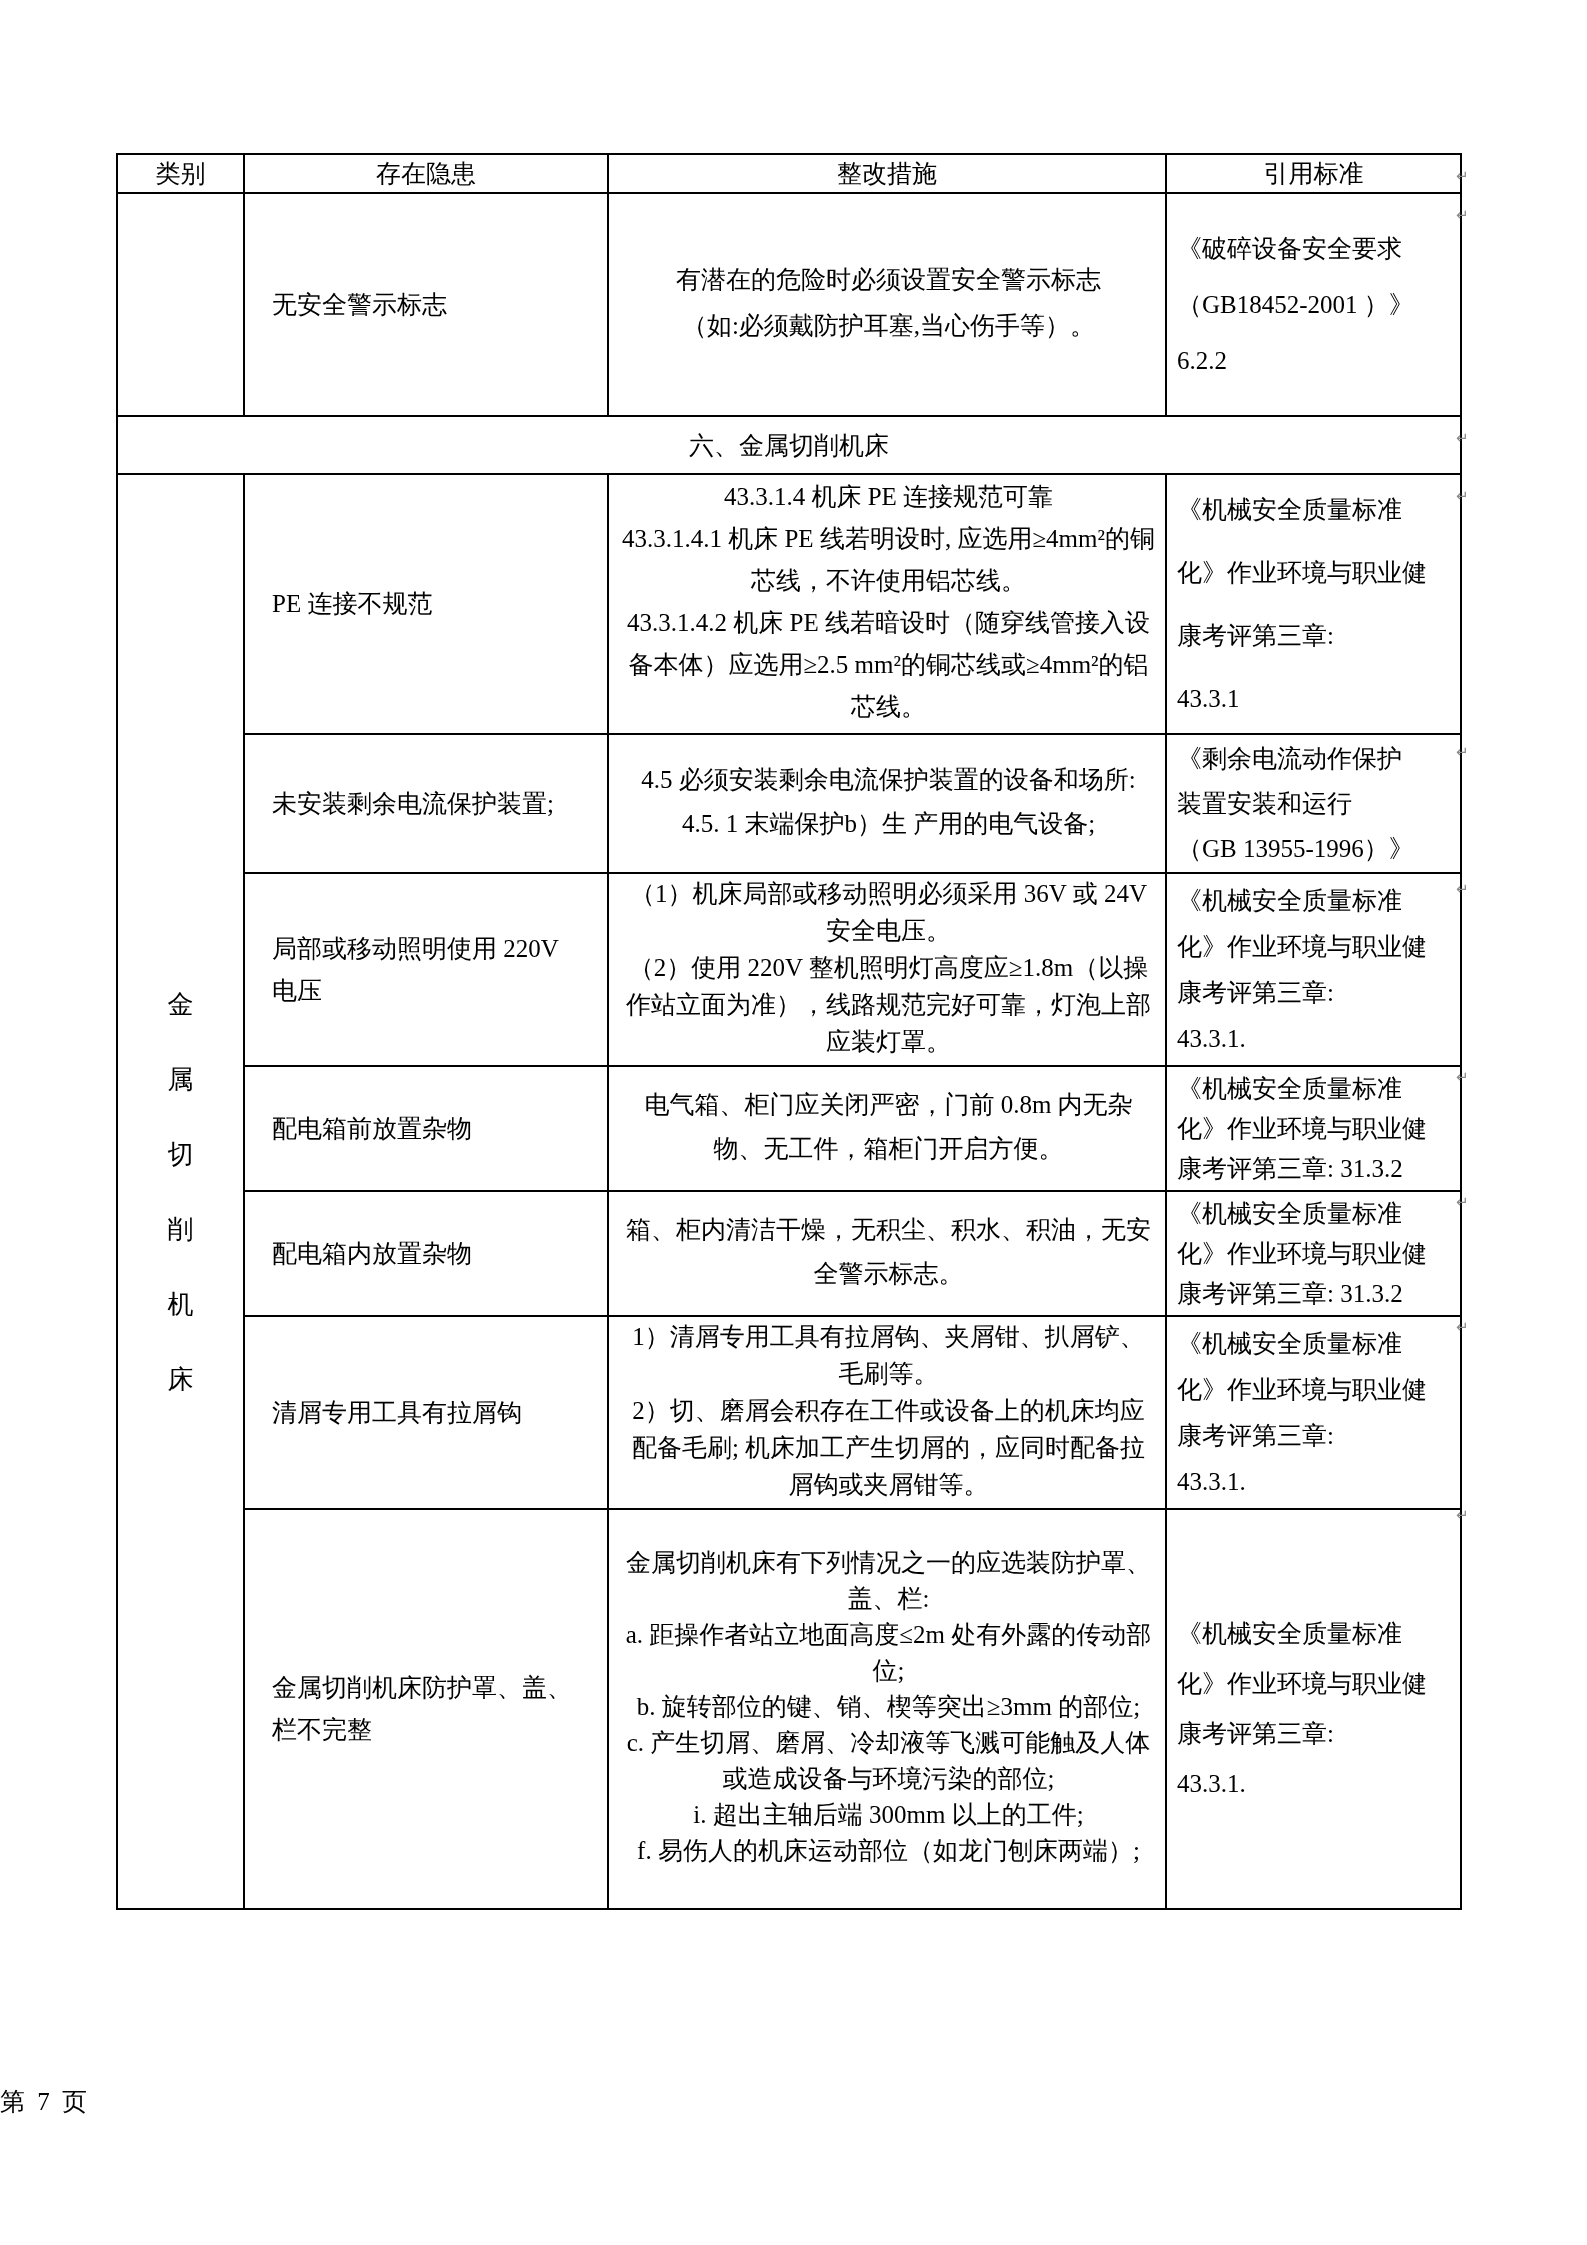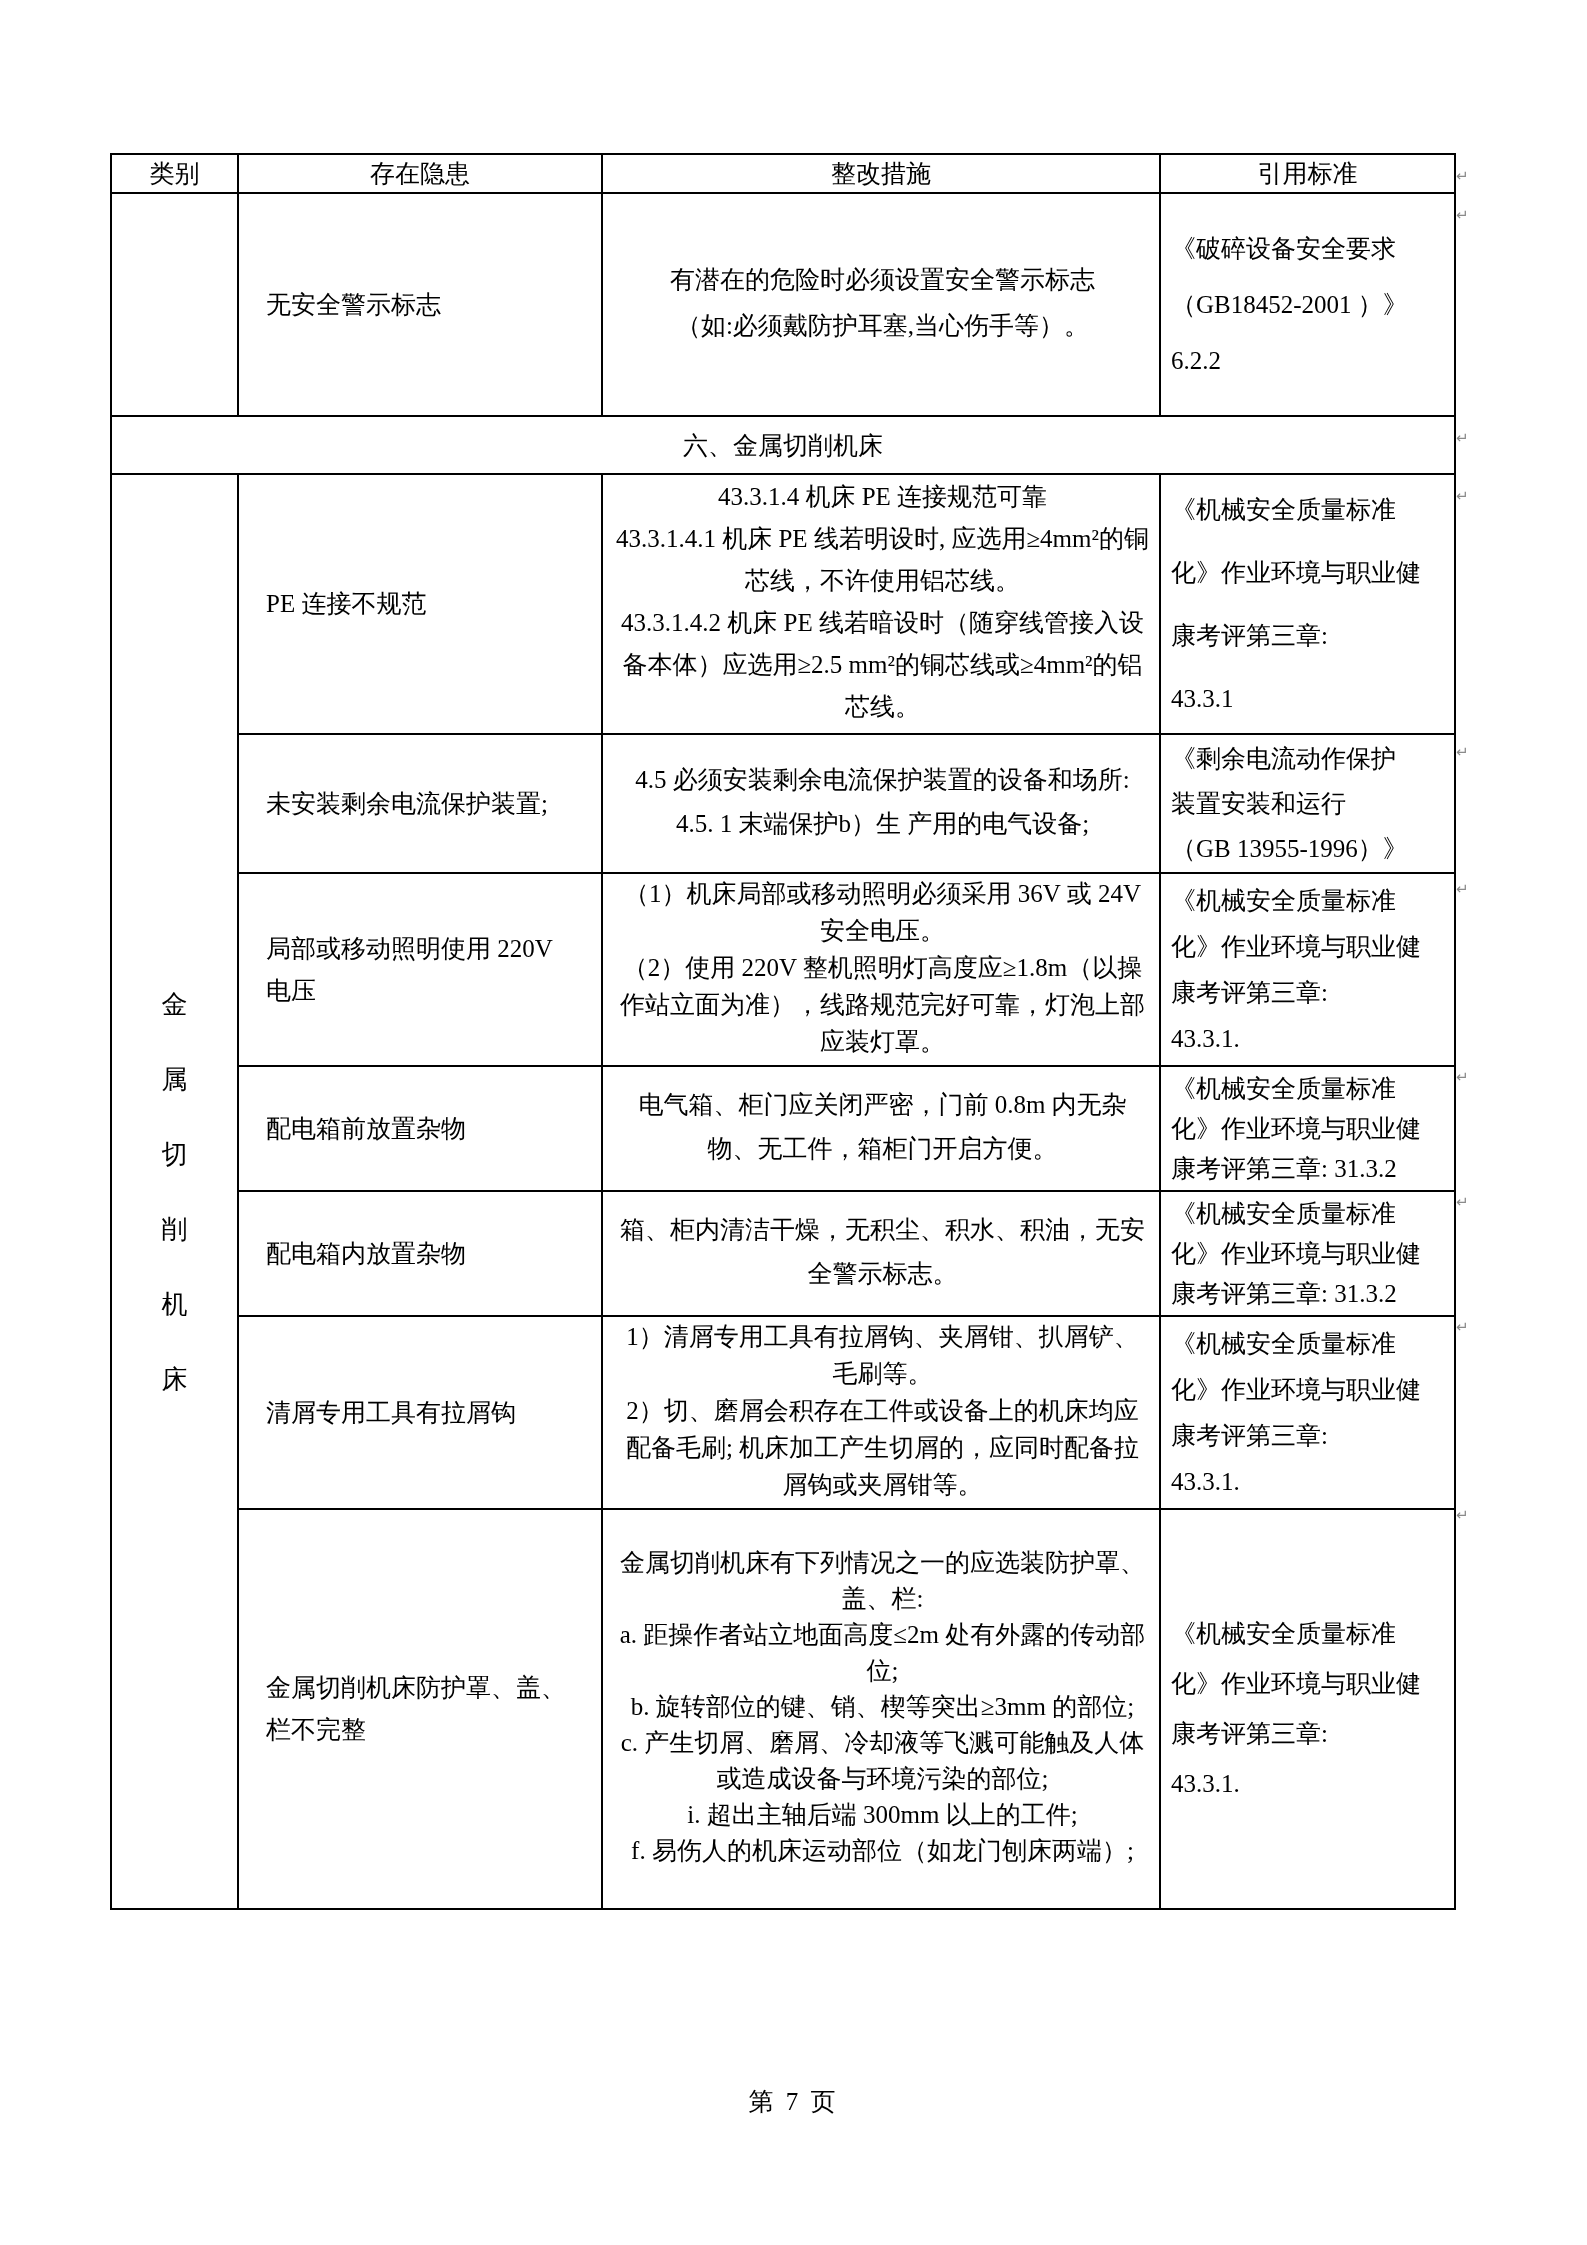--- a/index.html
+++ b/index.html
@@ -1,40 +1,40 @@
 <!DOCTYPE html>
 <html><head>
 <meta charset="utf-8">
 <style>
   html,body { margin:0; padding:0; background:#ffffff; }
   .page {
     position:relative; width:1587px; height:2245px; background:#ffffff;
     font-family:"Liberation Serif","DejaVu Serif",serif; color:#000000; overflow:hidden;
   }
   table.doc {
-    position:absolute; left:110px; top:153px; width:1344px;
+    position:absolute; left:116px; top:153px; width:1344px;
     border-collapse:collapse; table-layout:fixed;
   }
   table.doc th, table.doc td {
     border:2px solid #000000; font-weight:normal; font-size:25px;
     vertical-align:middle; overflow:hidden; background:#ffffff;
   }
   th.hdr { text-align:center; font-size:26px; padding:0; }
   td.hazard { text-align:left; padding:2px 8px 2px 27px; line-height:42px; white-space:pre-line; }
   td.measure { text-align:center; padding:1px 8px 5px 11px; white-space:pre-line; }
   td.ref { text-align:left; padding:1px 4px 1px 10px; white-space:pre-line; }
   td.section-cell { text-align:center; font-size:26px;border-radius:27px; }
   td.vcat-cell { text-align:center; padding:0; }
   .vcat { line-height:75px; font-size:26px; white-space:pre-line; }
   .pmark {
     position:absolute; left:1456px; color:#8a8a8a; font-size:15px; line-height:15px;
     font-family:"DejaVu Sans",sans-serif;
   }
   .footer {
-    position:absolute; top:2085px; left:0; width:1587px; text-align:center;
+    position:absolute; top:2085px; left:0; width:1587px; 
     font-size:25px; letter-spacing:3px;
   }
 </style>
 </head>
 <body>
 
 <div class="page">
 
   <table class="doc">
     <colgroup>

